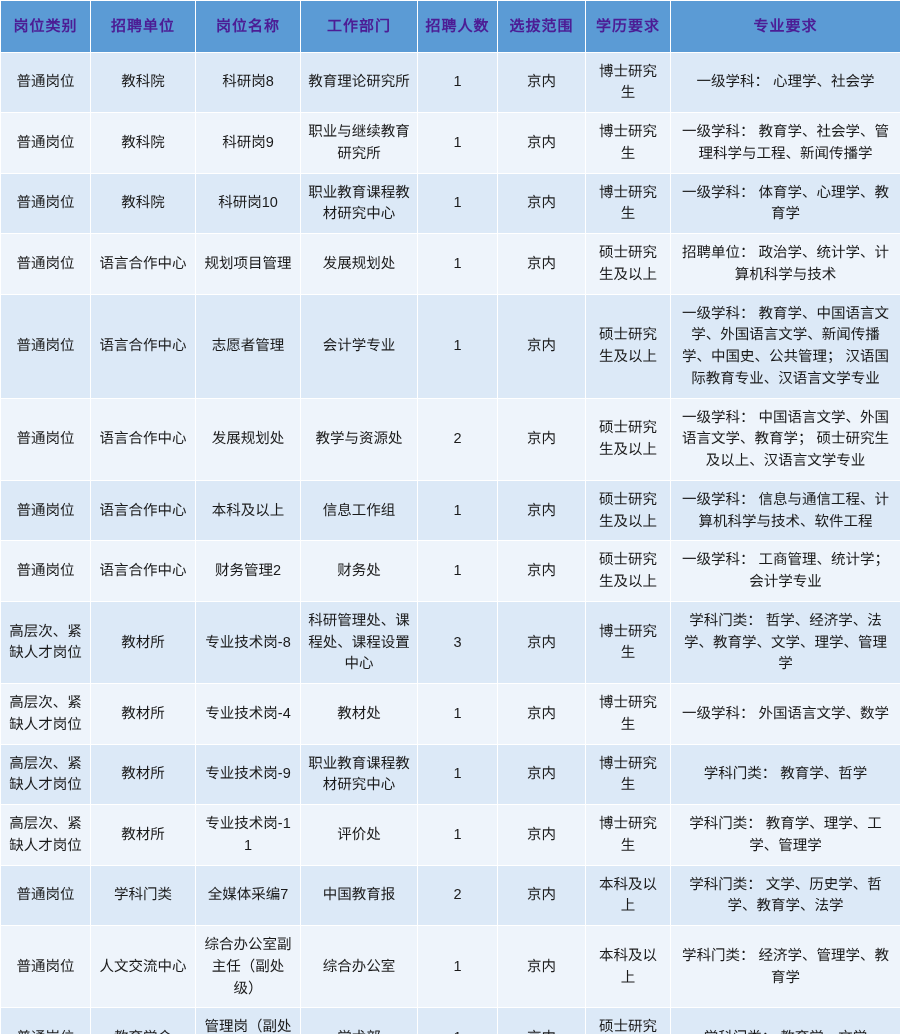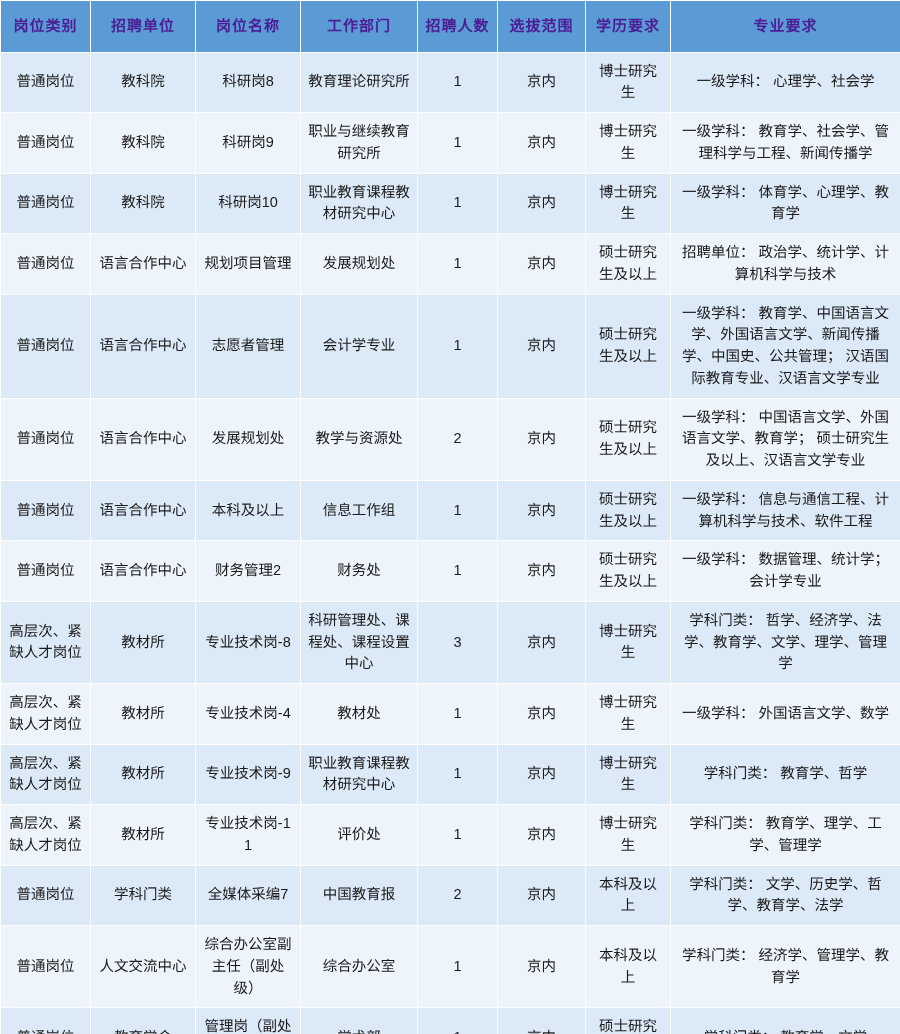--- a/index.html
+++ b/index.html
@@ -160,21 +160,21 @@
           <td class="col-major">一级学科： 信息与通信工程、计算机科学与技术、软件工程</td>
         </tr>
         <tr class="row-odd">
           <td>普通岗位</td>
           <td>语言合作中心</td>
           <td>财务管理2</td>
           <td>财务处</td>
           <td>1</td>
           <td>京内</td>
           <td>硕士研究生及以上</td>
-          <td class="col-major">一级学科： 数据管理、统计学； 会计学专业</td>
+          <td class="col-major">一级学科： 工商管理、统计学； 会计学专业</td>
         </tr>
         <tr class="row-even">
           <td>高层次、紧缺人才岗位</td>
           <td>教材所</td>
           <td>专业技术岗-8</td>
           <td>科研管理处、课程处、课程设置中心</td>
           <td>3</td>
           <td>京内</td>
           <td>博士研究生</td>
           <td class="col-major">学科门类： 哲学、经济学、法学、教育学、文学、理学、管理学</td>

